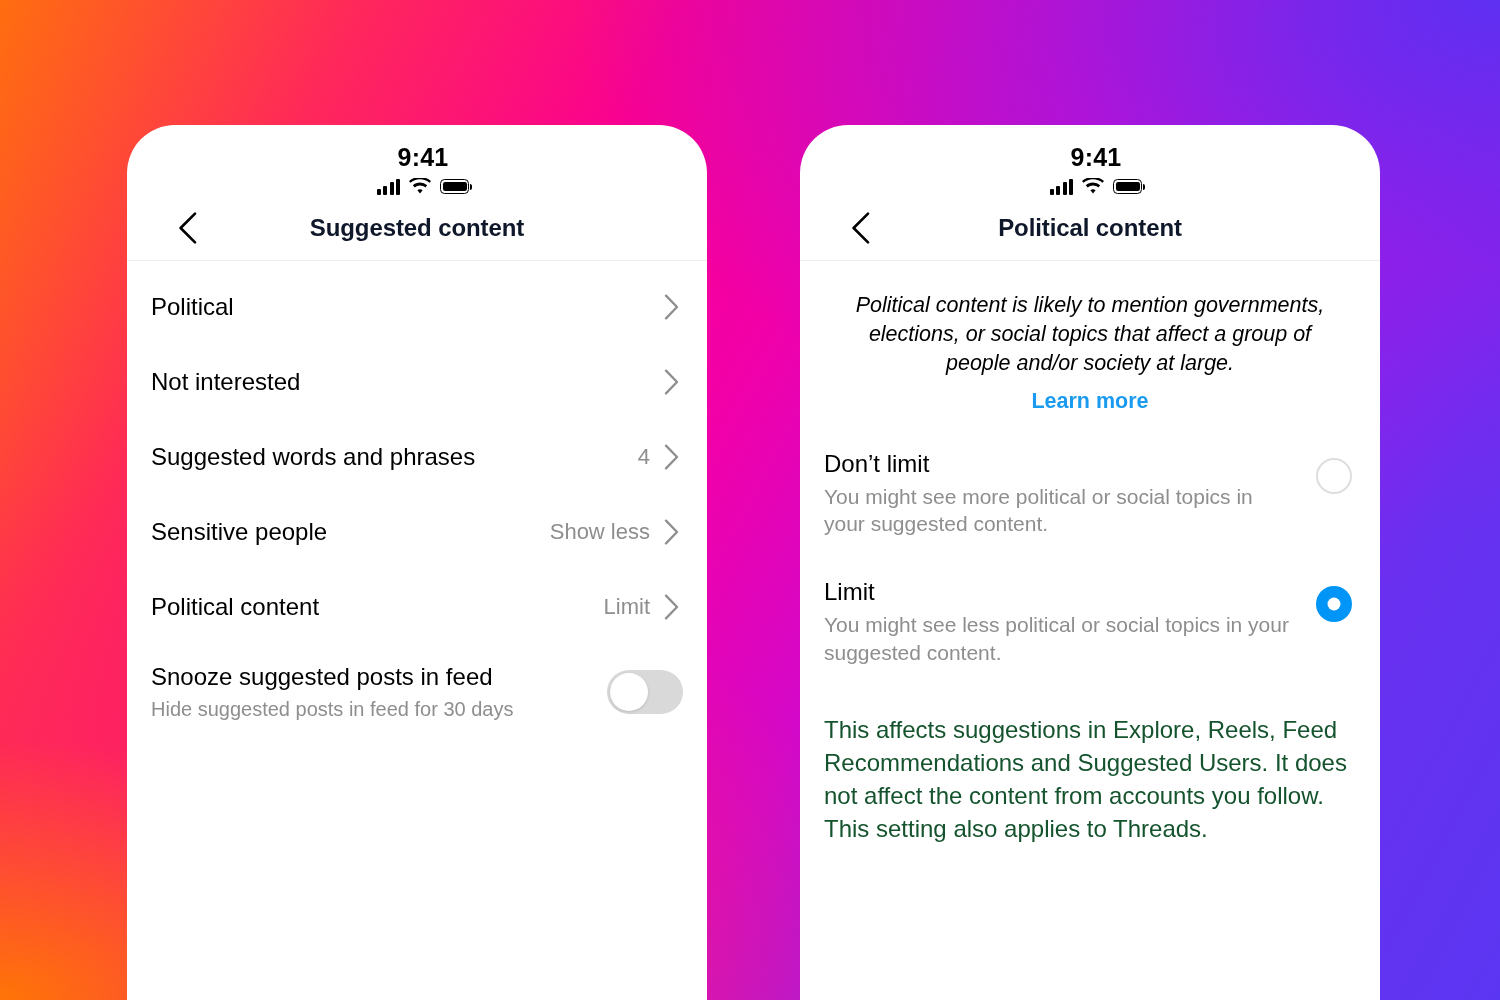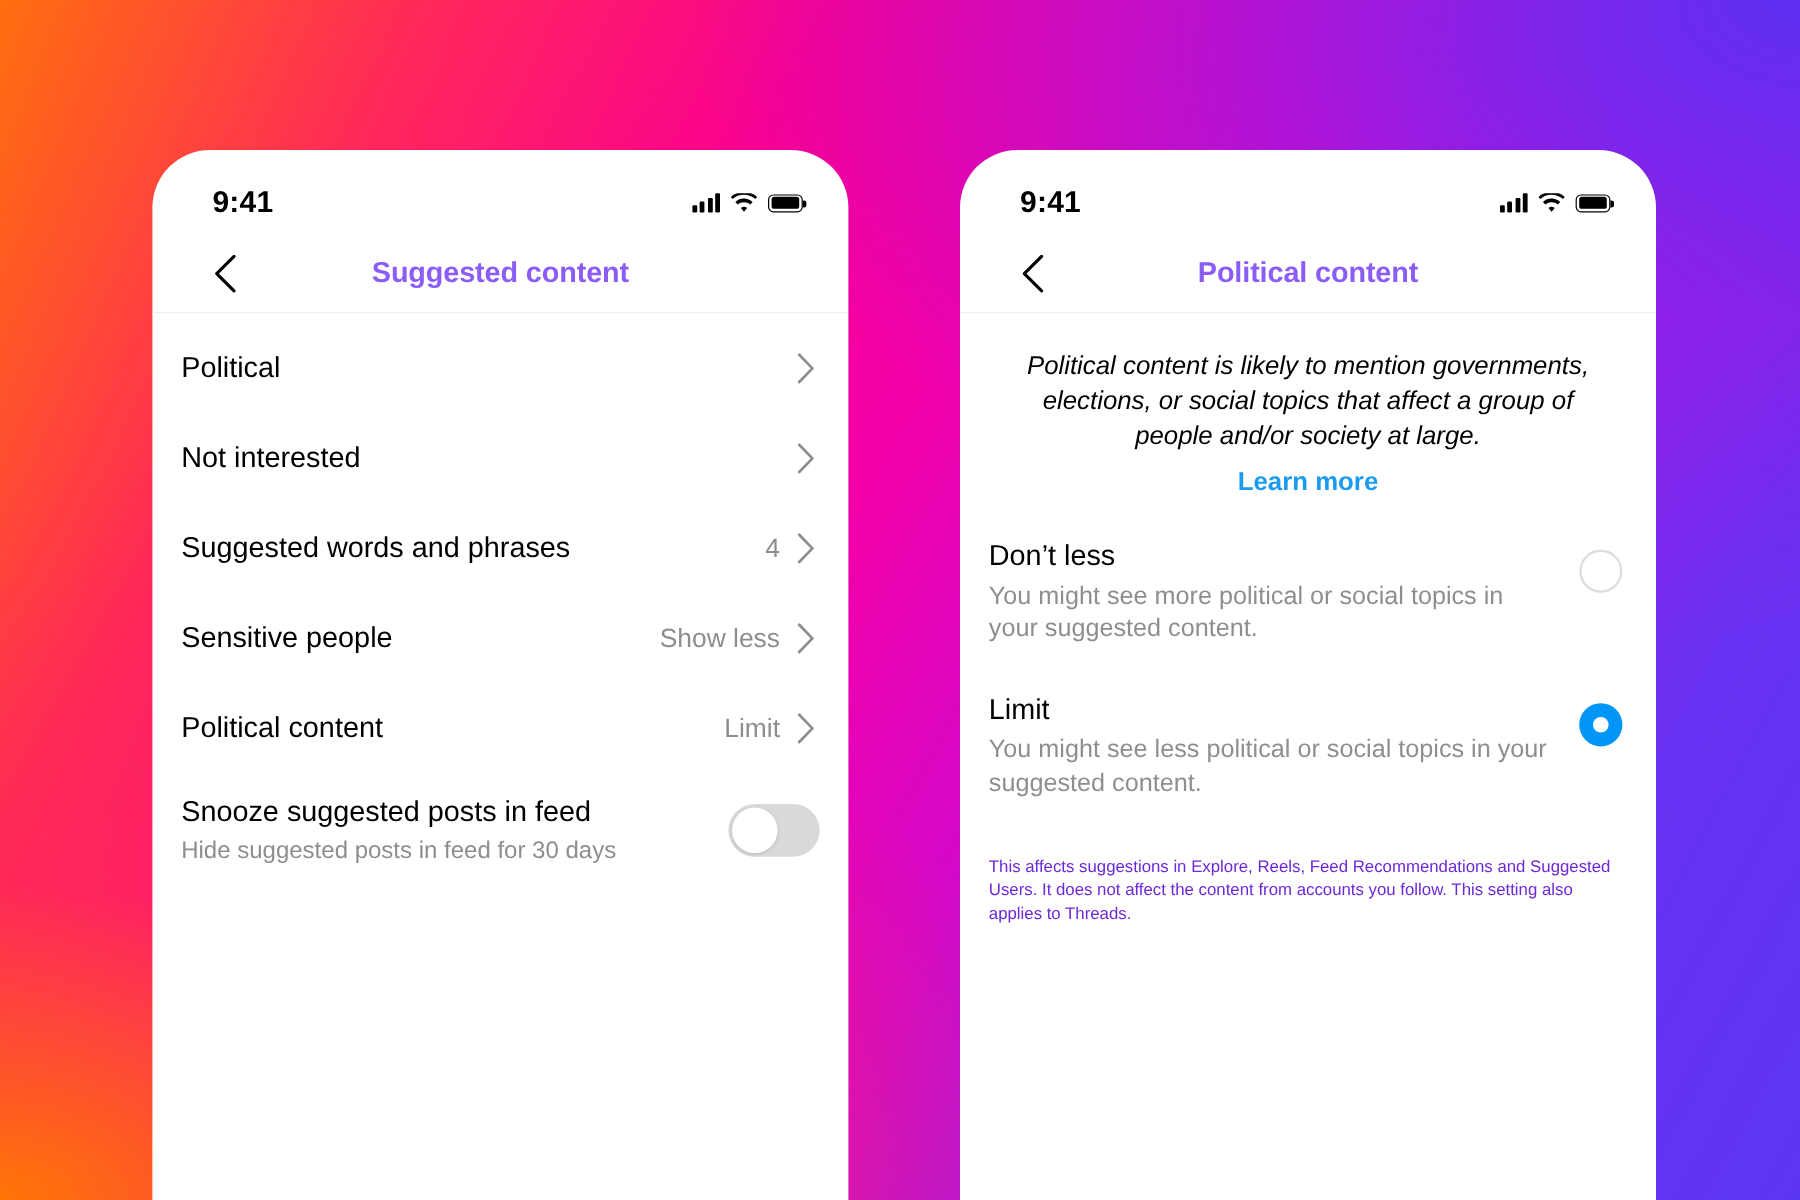--- a/index.html
+++ b/index.html
@@ -40,20 +40,21 @@
     overflow:hidden;
   }
   .phone.left  { left:127px; }
   .phone.right { left:800px; }
 
   
   .statusbar {
     height:70px;
     display:flex; align-items:center; justify-content:space-between;
     padding:18px 38px 0 50px;
+    flex-direction:column;
   }
   .clock { font-size:25px; font-weight:bold; color:#000; letter-spacing:.2px; }
   .status-icons { display:flex; align-items:center; gap:9px; }
   .signal { display:flex; align-items:flex-end; gap:2.5px; height:16px; }
   .signal i { display:block; width:4px; background:#000; border-radius:1px; }
   .signal i:nth-child(1){ height:6px; }
   .signal i:nth-child(2){ height:9px; }
   .signal i:nth-child(3){ height:12.5px; }
   .signal i:nth-child(4){ height:16px; }
   .wifi svg { display:block; }
@@ -71,21 +72,21 @@
   .navbar {
     height:66px; position:relative;
     display:flex; align-items:center; justify-content:center;
     border-bottom:1px solid #EFEFEF;
   }
   .back-btn {
     position:absolute; left:40px; top:50%; transform:translateY(-50%);
     width:40px; height:40px; display:flex; align-items:center; justify-content:center;
     cursor:pointer;
   }
-  .nav-title { font-size:24px; font-weight:bold; color:#8b5cf6; letter-spacing:-.1px; }
+  .nav-title { font-size:24px; font-weight:bold; color:#0f172a; letter-spacing:-.1px; }
 
   
   .list { padding-top:8px; }
   .row {
     display:flex; align-items:center; justify-content:space-between;
     padding:0 28px 0 24px;
     height:75px;
     cursor:pointer;
   }
   .row-left { display:flex; flex-direction:column; justify-content:center; }
@@ -137,21 +138,21 @@
     background:#0095F6; position:relative; border:none;
   }
   .radio.on::after {
     content:""; position:absolute; left:50%; top:50%;
     transform:translate(-50%,-50%);
     width:13px; height:13px; border-radius:50%; background:#FFFFFF;
   }
 
   .footnote {
     padding:6px 28px 0 24px;
-    font-size:14px; color:#6d28d9; line-height:1.38;
+    font-size:24px; color:#14532d; line-height:1.38;
   }
 </style>
 </head>
 <body>
 
 <div class="bg-wash"></div>
 
 <div class="stage">
 
   <div class="phone left">
@@ -297,21 +298,21 @@
 
     <div class="intro">
       <p>Political content is likely to mention governments, elections, or social topics that affect a group of people and/or society at large.</p>
       <span class="learn-more">Learn more</span>
     </div>
 
     <div class="options">
 
       <div class="option">
         <div class="option-text">
-          <div class="option-title">Don’t less</div>
+          <div class="option-title">Don’t limit</div>
           <div class="option-desc">You might see more political or social topics in your suggested content.</div>
         </div>
         <div class="radio off"></div>
       </div>
 
       <div class="option">
         <div class="option-text">
           <div class="option-title">Limit</div>
           <div class="option-desc">You might see less political or social topics in your suggested content.</div>
         </div>

